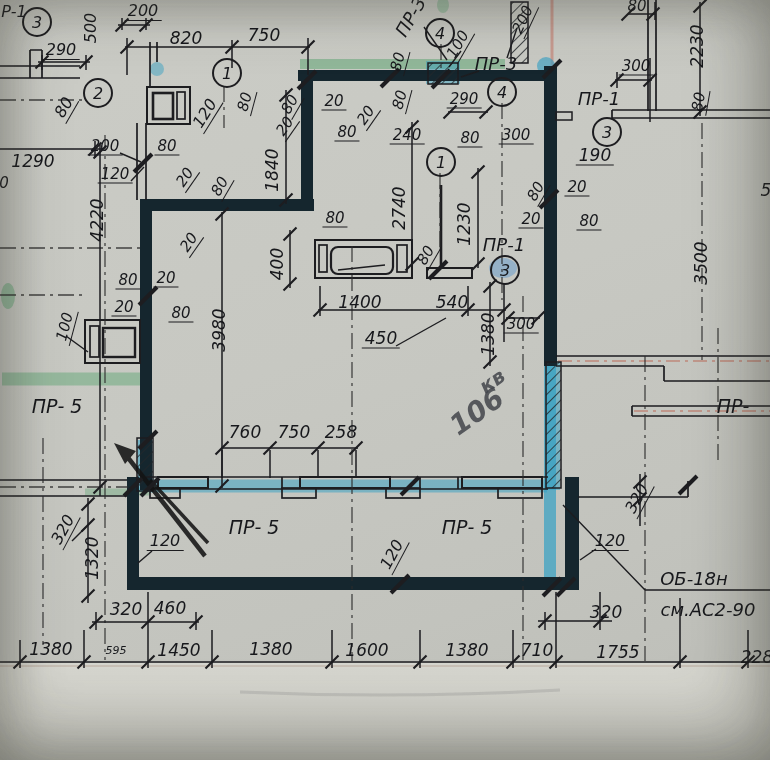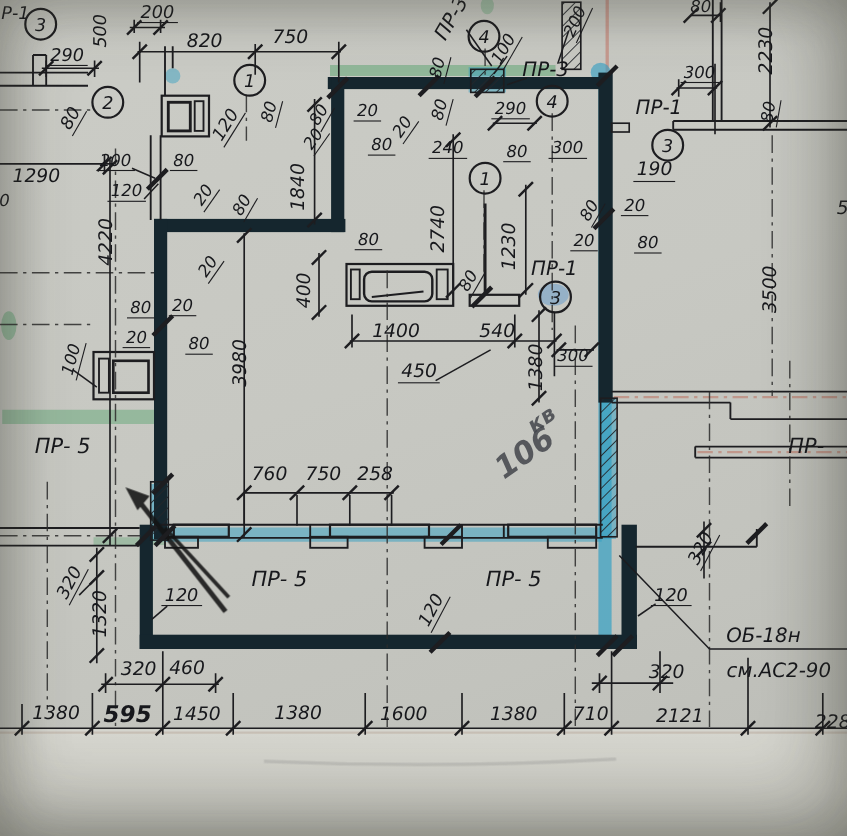--- a/index.html
+++ b/index.html
@@ -273,27 +273,27 @@
       <div class="lbl sh" style="left: 181px; top: 314px; font-size: 15px; transform: translate(-50%, -50%) rotate(0deg);">80</div>
       <div class="lbl sh" style="left: 66px; top: 327px; font-size: 15px; transform: translate(-50%, -50%) rotate(-75deg);">100</div>
       <div class="lbl" style="left: 219px; top: 330px; font-size: 17px; transform: translate(-50%, -50%) rotate(-90deg);">3980</div>
       <div class="lbl" style="left: 57px; top: 406px; font-size: 19px; transform: translate(-50%, -50%) rotate(0deg);">ПР- 5</div>
       <div class="lbl sh" style="left: 64px; top: 530px; font-size: 16px; transform: translate(-50%, -50%) rotate(-62deg);">320</div>
       <div class="lbl" style="left: 92px; top: 558px; font-size: 17px; transform: translate(-50%, -50%) rotate(-90deg);">1320</div>
       <div class="lbl sh" style="left: 165px; top: 542px; font-size: 16px; transform: translate(-50%, -50%) rotate(0deg);">120</div>
       <div class="lbl" style="left: 126px; top: 609px; font-size: 17px; transform: translate(-50%, -50%) rotate(0deg);">320</div>
       <div class="lbl" style="left: 170px; top: 608px; font-size: 17px; transform: translate(-50%, -50%) rotate(0deg);">460</div>
       <div class="lbl" style="left: 51px; top: 649px; font-size: 17px; transform: translate(-50%, -50%) rotate(0deg);">1380</div>
-      <div class="lbl" style="left: 116px; top: 650px; font-size: 21px; transform: translate(-50%, -50%) rotate(0deg); font-weight: bold;">595</div>
+      <div class="lbl" style="left: 116px; top: 650px; font-size: 11px; transform: translate(-50%, -50%) rotate(0deg);">595</div>
       <div class="lbl" style="left: 179px; top: 650px; font-size: 17px; transform: translate(-50%, -50%) rotate(0deg);">1450</div>
       <div class="lbl" style="left: 271px; top: 649px; font-size: 17px; transform: translate(-50%, -50%) rotate(0deg);">1380</div>
       <div class="lbl" style="left: 367px; top: 650px; font-size: 17px; transform: translate(-50%, -50%) rotate(0deg);">1600</div>
       <div class="lbl" style="left: 467px; top: 650px; font-size: 17px; transform: translate(-50%, -50%) rotate(0deg);">1380</div>
       <div class="lbl" style="left: 537px; top: 650px; font-size: 17px; transform: translate(-50%, -50%) rotate(0deg);">710</div>
-      <div class="lbl" style="left: 618px; top: 652px; font-size: 17px; transform: translate(-50%, -50%) rotate(0deg);">2121</div>
+      <div class="lbl" style="left: 618px; top: 652px; font-size: 17px; transform: translate(-50%, -50%) rotate(0deg);">1755</div>
       <div class="lbl" style="left: 757px; top: 657px; font-size: 17px; transform: translate(-50%, -50%) rotate(0deg);">228</div>
       <div class="lbl" style="left: 245px; top: 432px; font-size: 17px; transform: translate(-50%, -50%) rotate(0deg);">760</div>
       <div class="lbl" style="left: 294px; top: 432px; font-size: 17px; transform: translate(-50%, -50%) rotate(0deg);">750</div>
       <div class="lbl" style="left: 341px; top: 432px; font-size: 17px; transform: translate(-50%, -50%) rotate(0deg);">258</div>
       <div class="lbl" style="left: 254px; top: 527px; font-size: 19px; transform: translate(-50%, -50%) rotate(0deg);">ПР- 5</div>
       <div class="lbl" style="left: 467px; top: 527px; font-size: 19px; transform: translate(-50%, -50%) rotate(0deg);">ПР- 5</div>
       <div class="lbl sh" style="left: 393px; top: 555px; font-size: 16px; transform: translate(-50%, -50%) rotate(-62deg);">120</div>
       <div class="lbl" style="left: 733px; top: 406px; font-size: 19px; transform: translate(-50%, -50%) rotate(0deg);">ПР-</div>
       <div class="lbl sh" style="left: 638px; top: 499px; font-size: 16px; transform: translate(-50%, -50%) rotate(-62deg);">320</div>
       <div class="lbl sh" style="left: 610px; top: 542px; font-size: 16px; transform: translate(-50%, -50%) rotate(0deg);">120</div>

